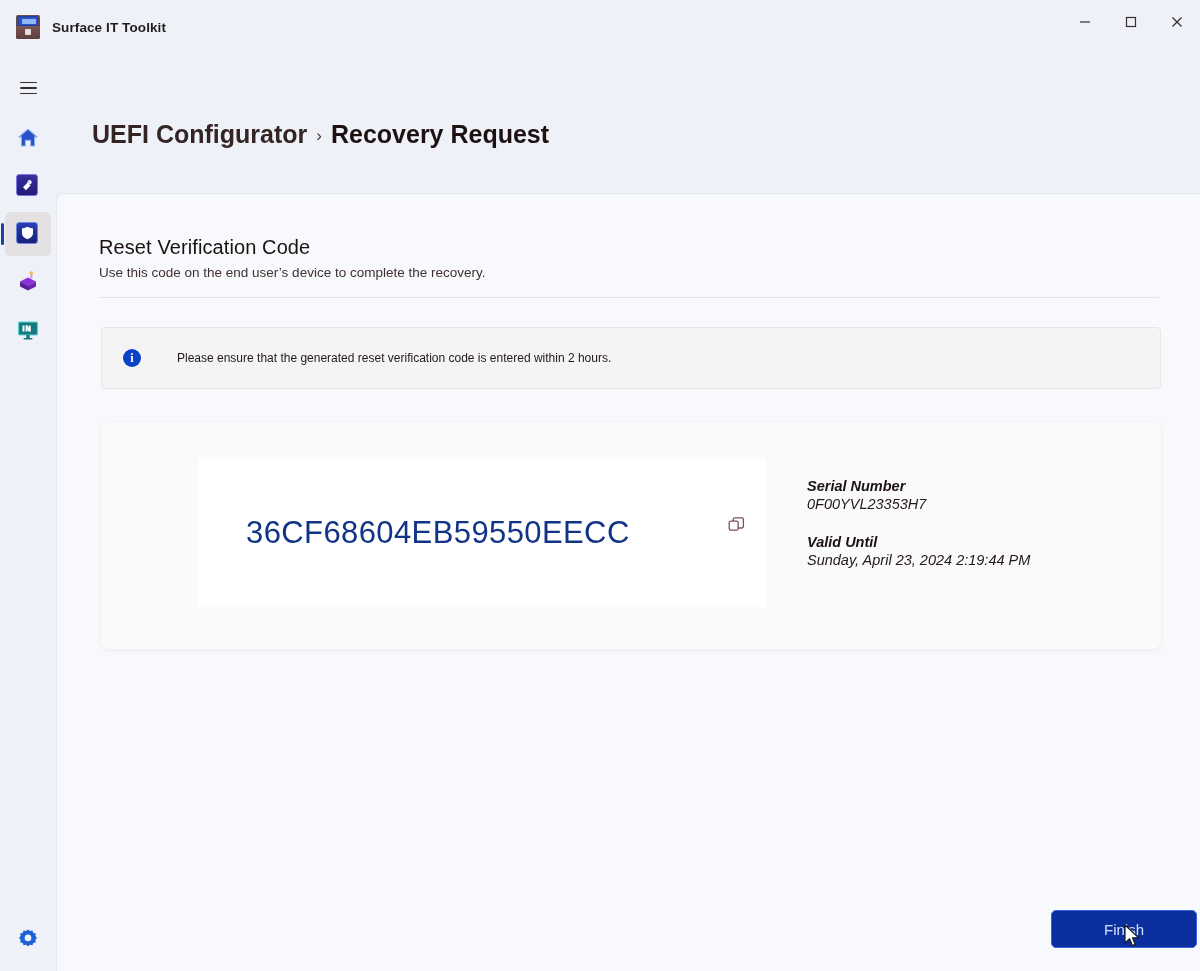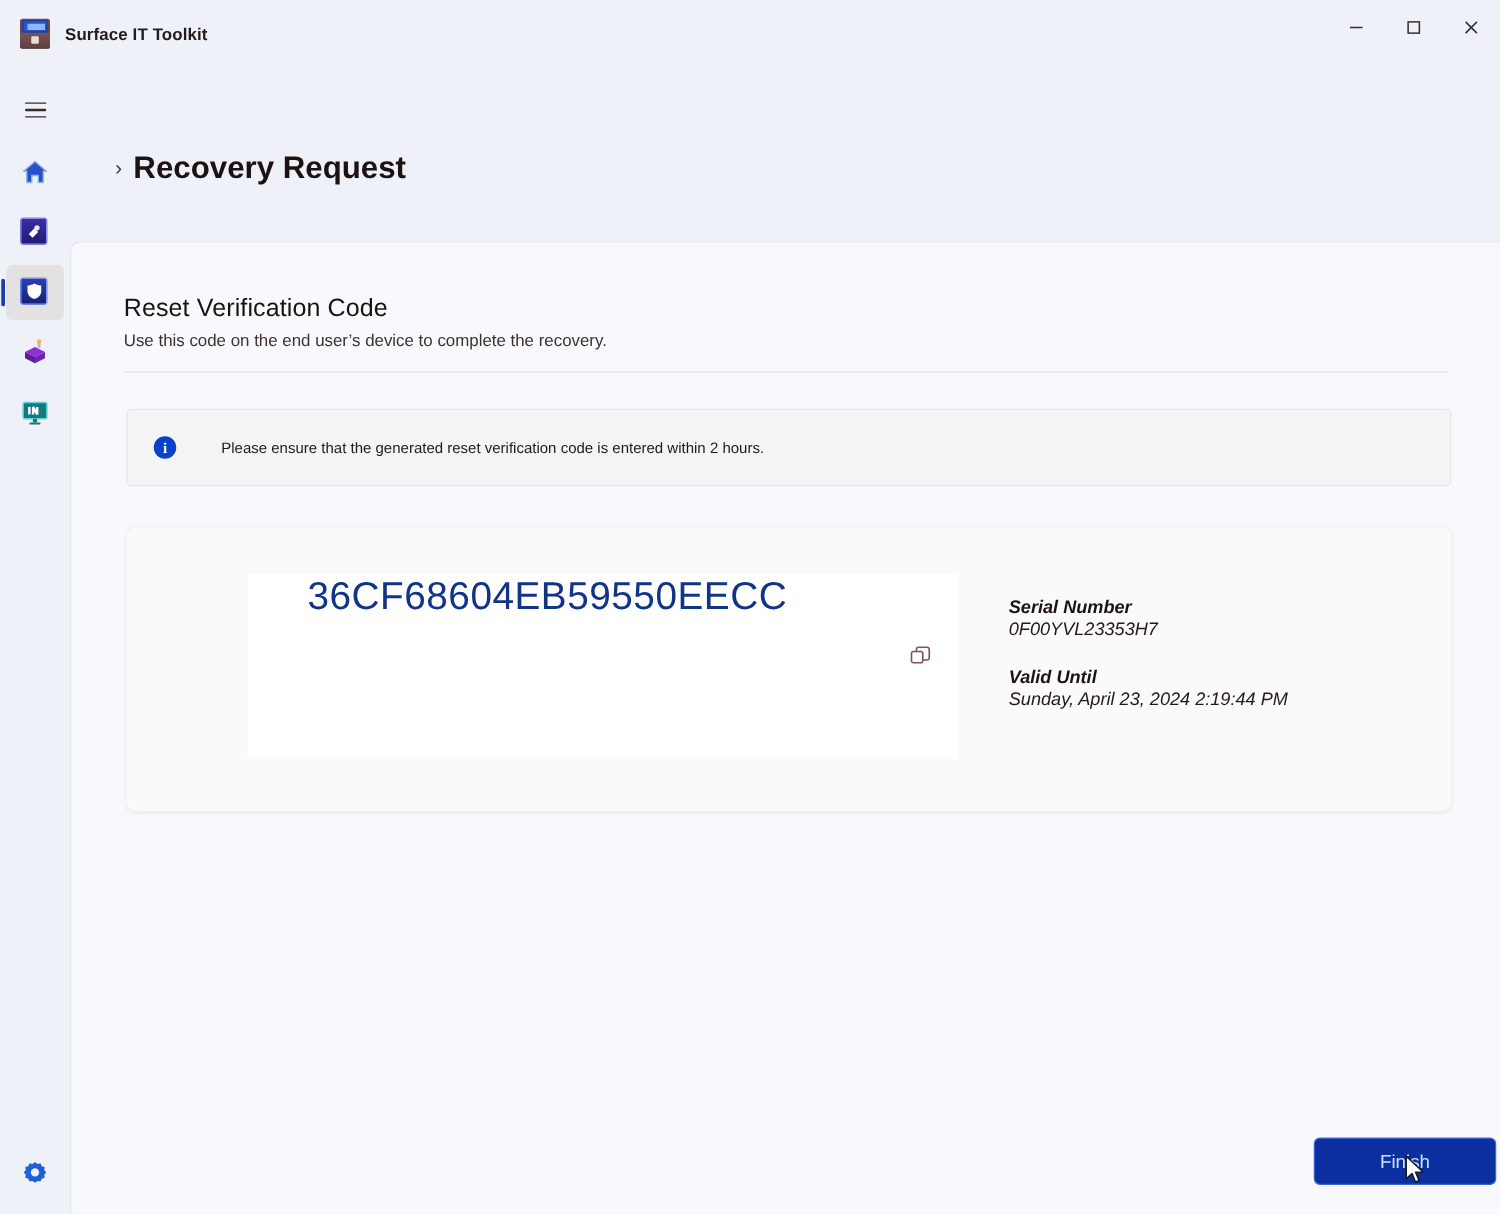--- a/index.html
+++ b/index.html
@@ -271,21 +271,21 @@
     border-radius: 8px;
     box-shadow: 0 1px 4px rgba(30,30,50,0.07);
   }
   .codebox {
     position: absolute;
     top: 37px; left: 97px;
     width: 568px;
     height: 148px;
     background: #ffffff;
     display: flex;
-    align-items: flex-start;
+    align-items: center;
   }
   .codetext {
     margin-left: 48px;
     font-size: 31px;
     color: #123486;
     letter-spacing: 0.4px;
     white-space: nowrap;
   }
   .copybtn {
     position: absolute;
@@ -441,20 +441,21 @@
 
     <div class="settings">
       <svg width="22" height="22" viewBox="0 0 22 22">
         <path d="M11 1.6 L13 3.1 L15.4 2.6 L16.4 4.9 L18.8 5.6 L18.4 8 L20 9.9 L18.4 11.8 L18.8 14.2 L16.4 14.9 L15.4 17.2 L13 16.7 L11 18.2 L9 16.7 L6.6 17.2 L5.6 14.9 L3.2 14.2 L3.6 11.8 L2 9.9 L3.6 8 L3.2 5.6 L5.6 4.9 L6.6 2.6 L9 3.1 Z" fill="#1e61d6"></path>
         <circle cx="11" cy="9.9" r="3.3" fill="#eef1f8"></circle>
       </svg>
     </div>
   </div>
 
   <div class="breadcrumb">
+    <span class="crumb-parent">UEFI Configurator</span>
     <span class="crumb-sep">›</span>
     <span class="crumb-current">Recovery Request</span>
   </div>
 
   <div class="panel">
 
     <div class="section-title">Reset Verification Code</div>
     <div class="section-sub">Use this code on the end user’s device to complete the recovery.</div>
     <div class="divider"></div>
 

